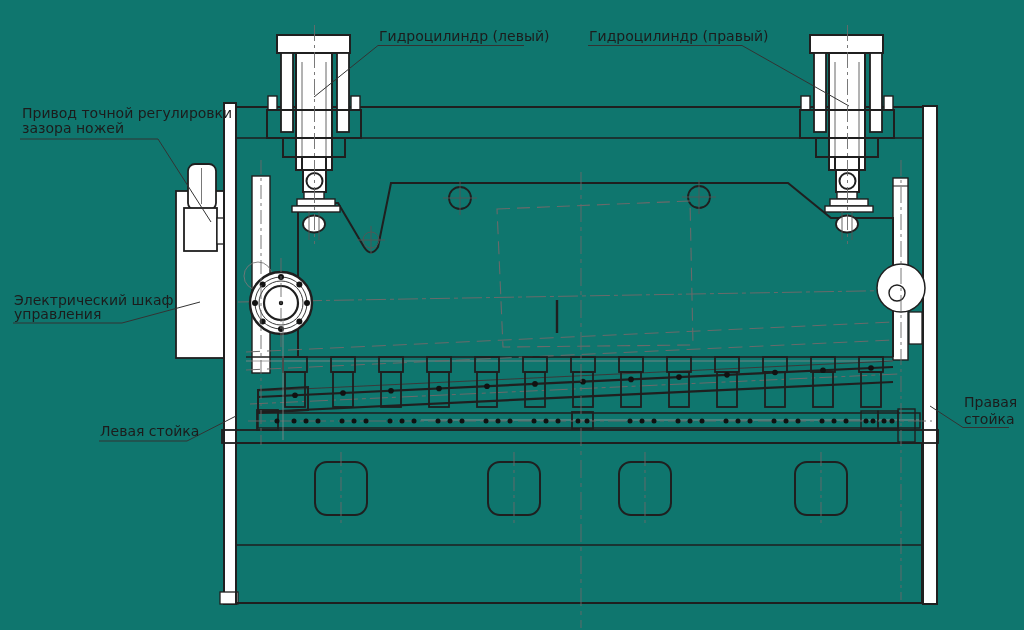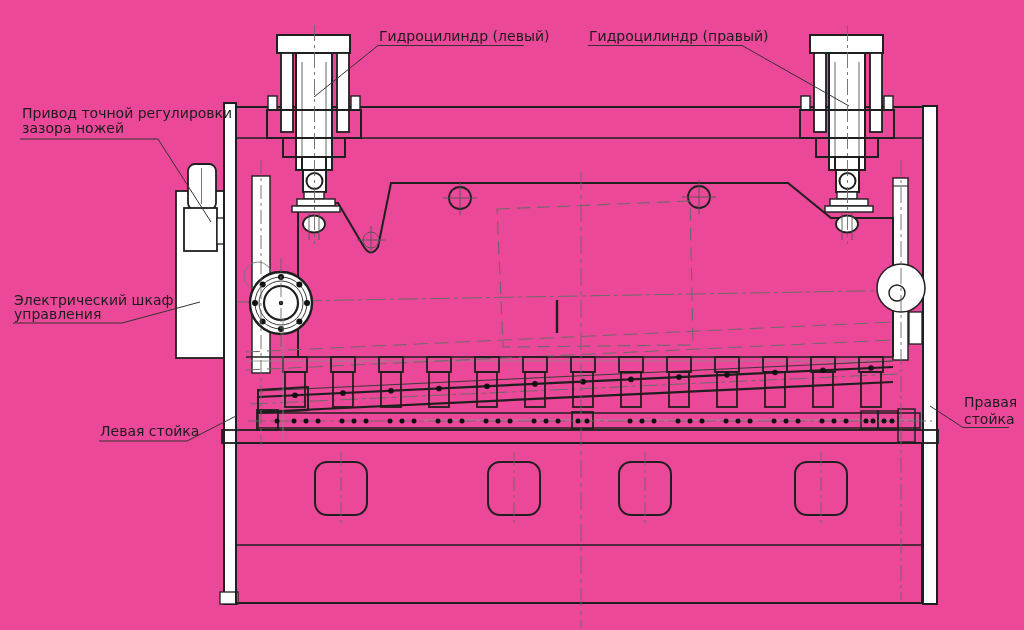--- a/index.html
+++ b/index.html
@@ -1,16 +1,16 @@
 <!DOCTYPE html>
 <html><head>
 <meta charset="utf-8">
 <style>
   html,body{margin:0;padding:0;background:#fff;}
-  .page{position:relative;width:1024px;height:630px;background:#ec4899;overflow:hidden;
+  .page{position:relative;width:1024px;height:630px;background:#0f766e;overflow:hidden;
         font-family:"DejaVu Sans", "Liberation Sans", sans-serif;}
   svg{display:block}
   text{font-family:"DejaVu Sans","Liberation Sans",sans-serif;font-size:14px;fill:#1c1c1c;}
 </style>
 </head>
 <body>
 
 <div class="page">
 <svg width="1024" height="630" viewBox="0 0 1024 630">
 

